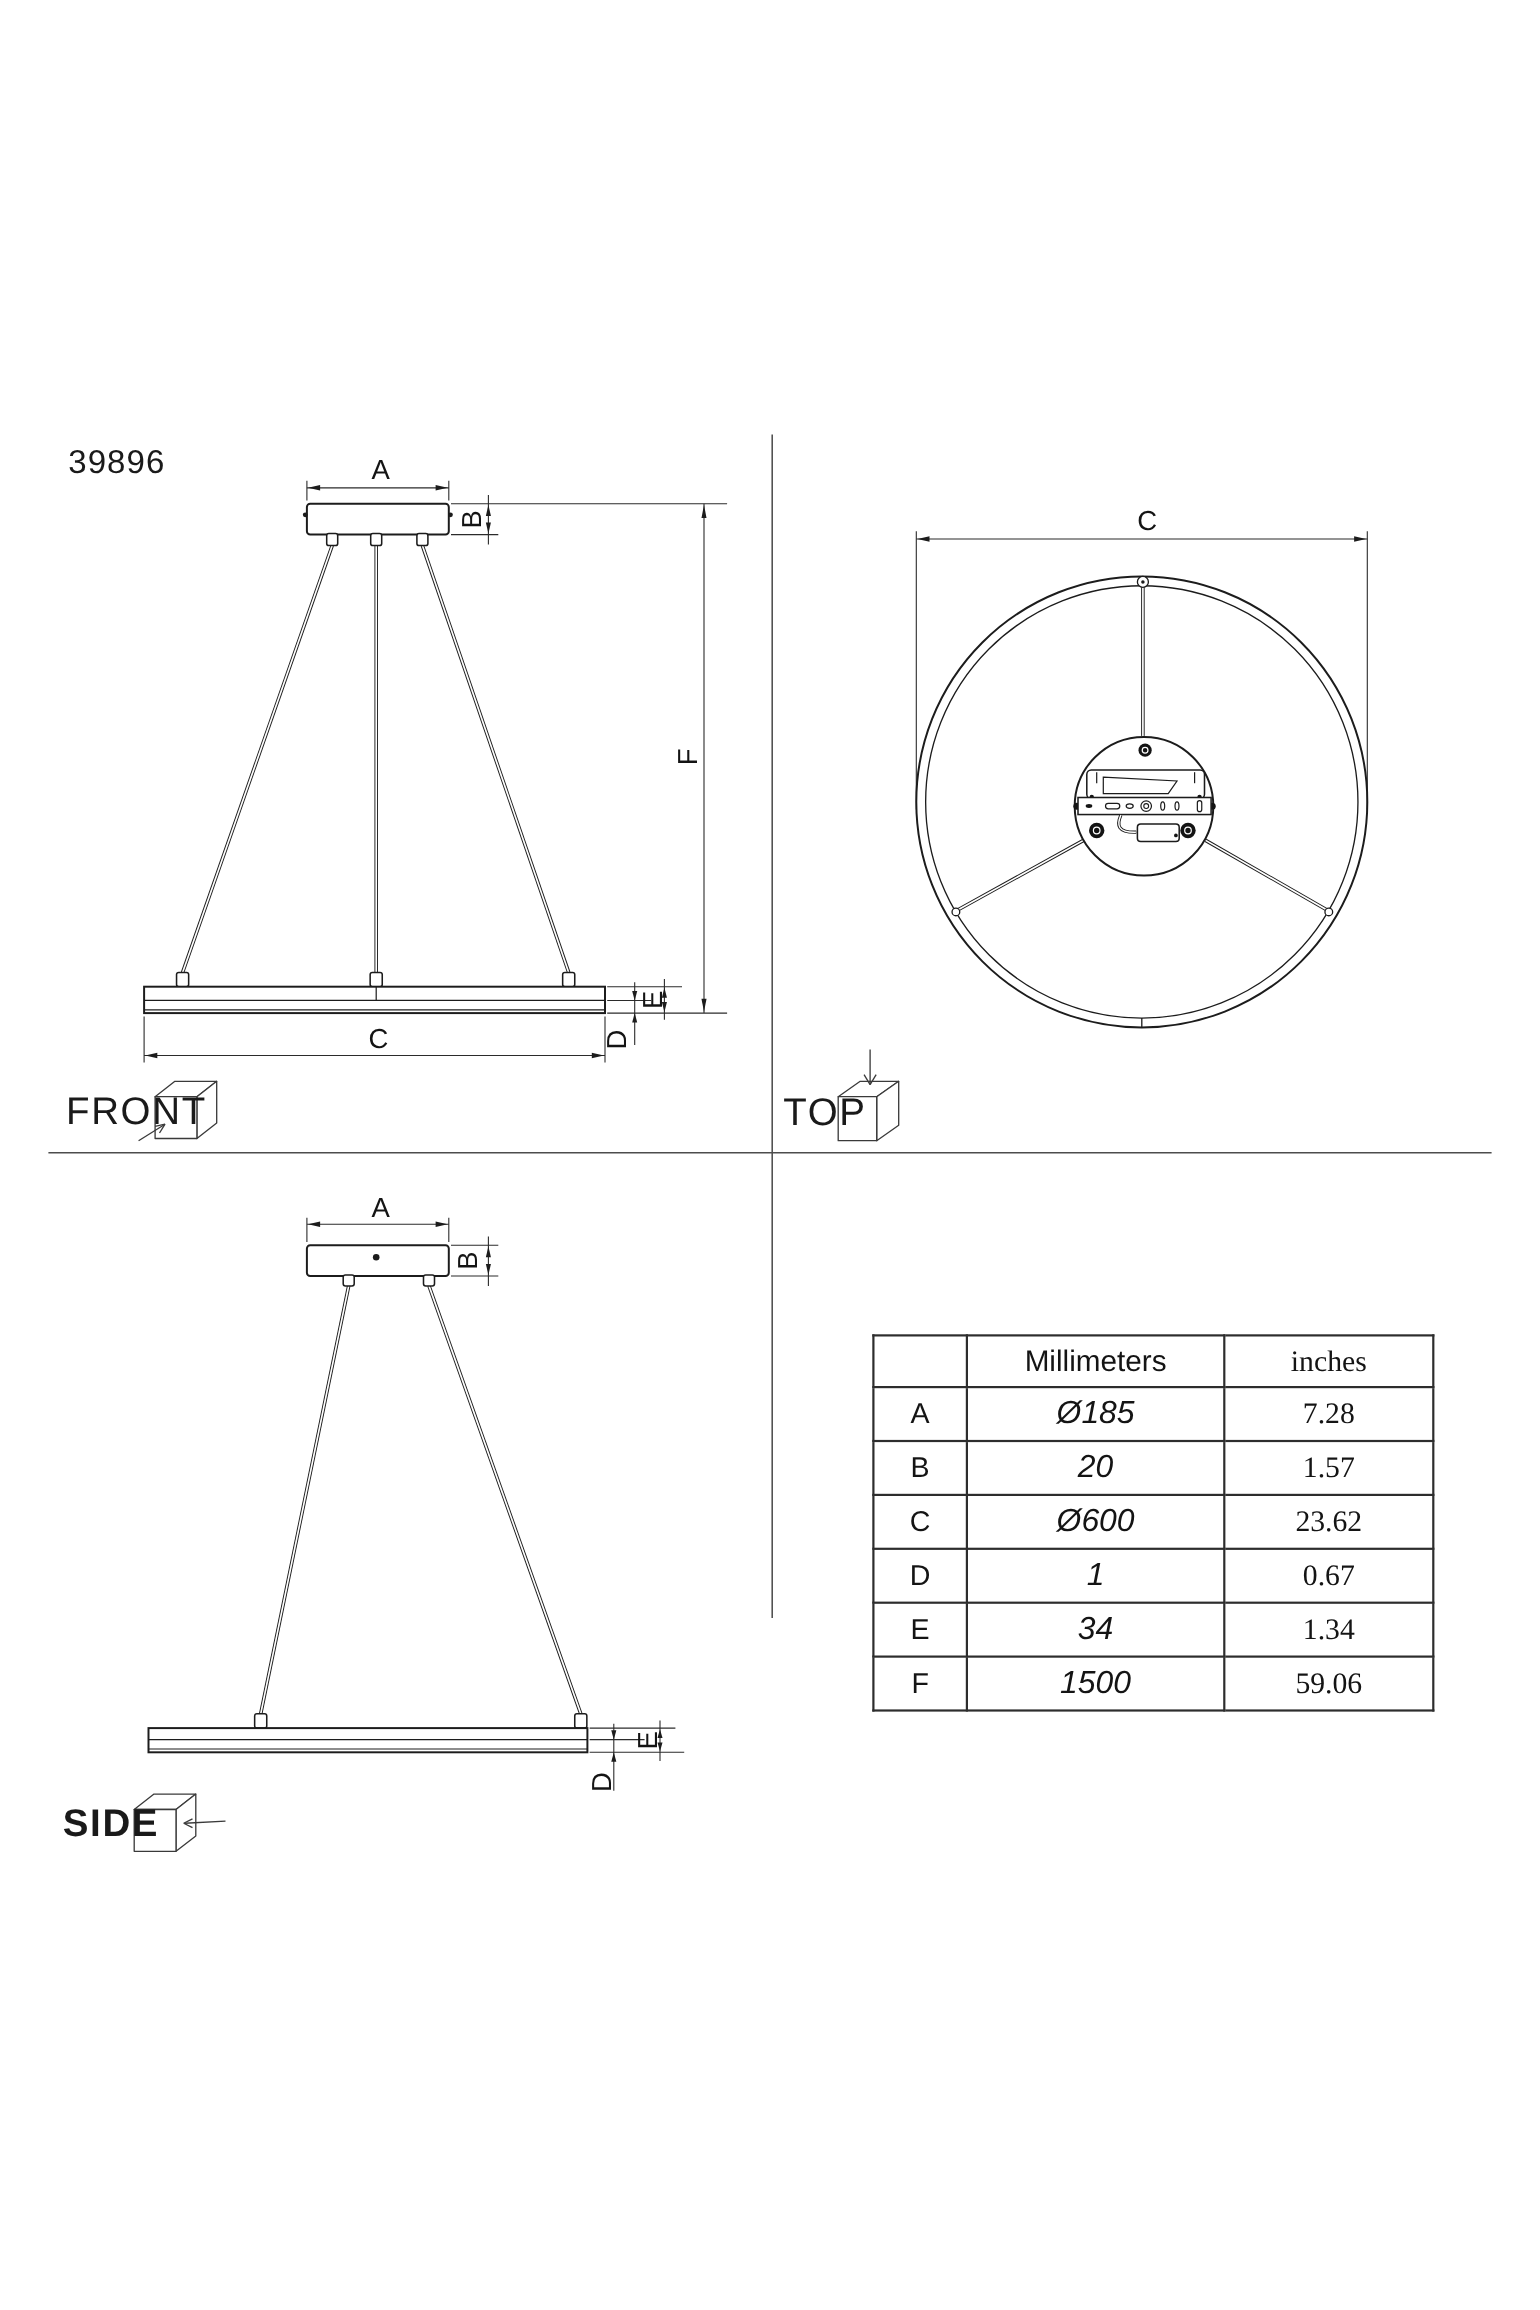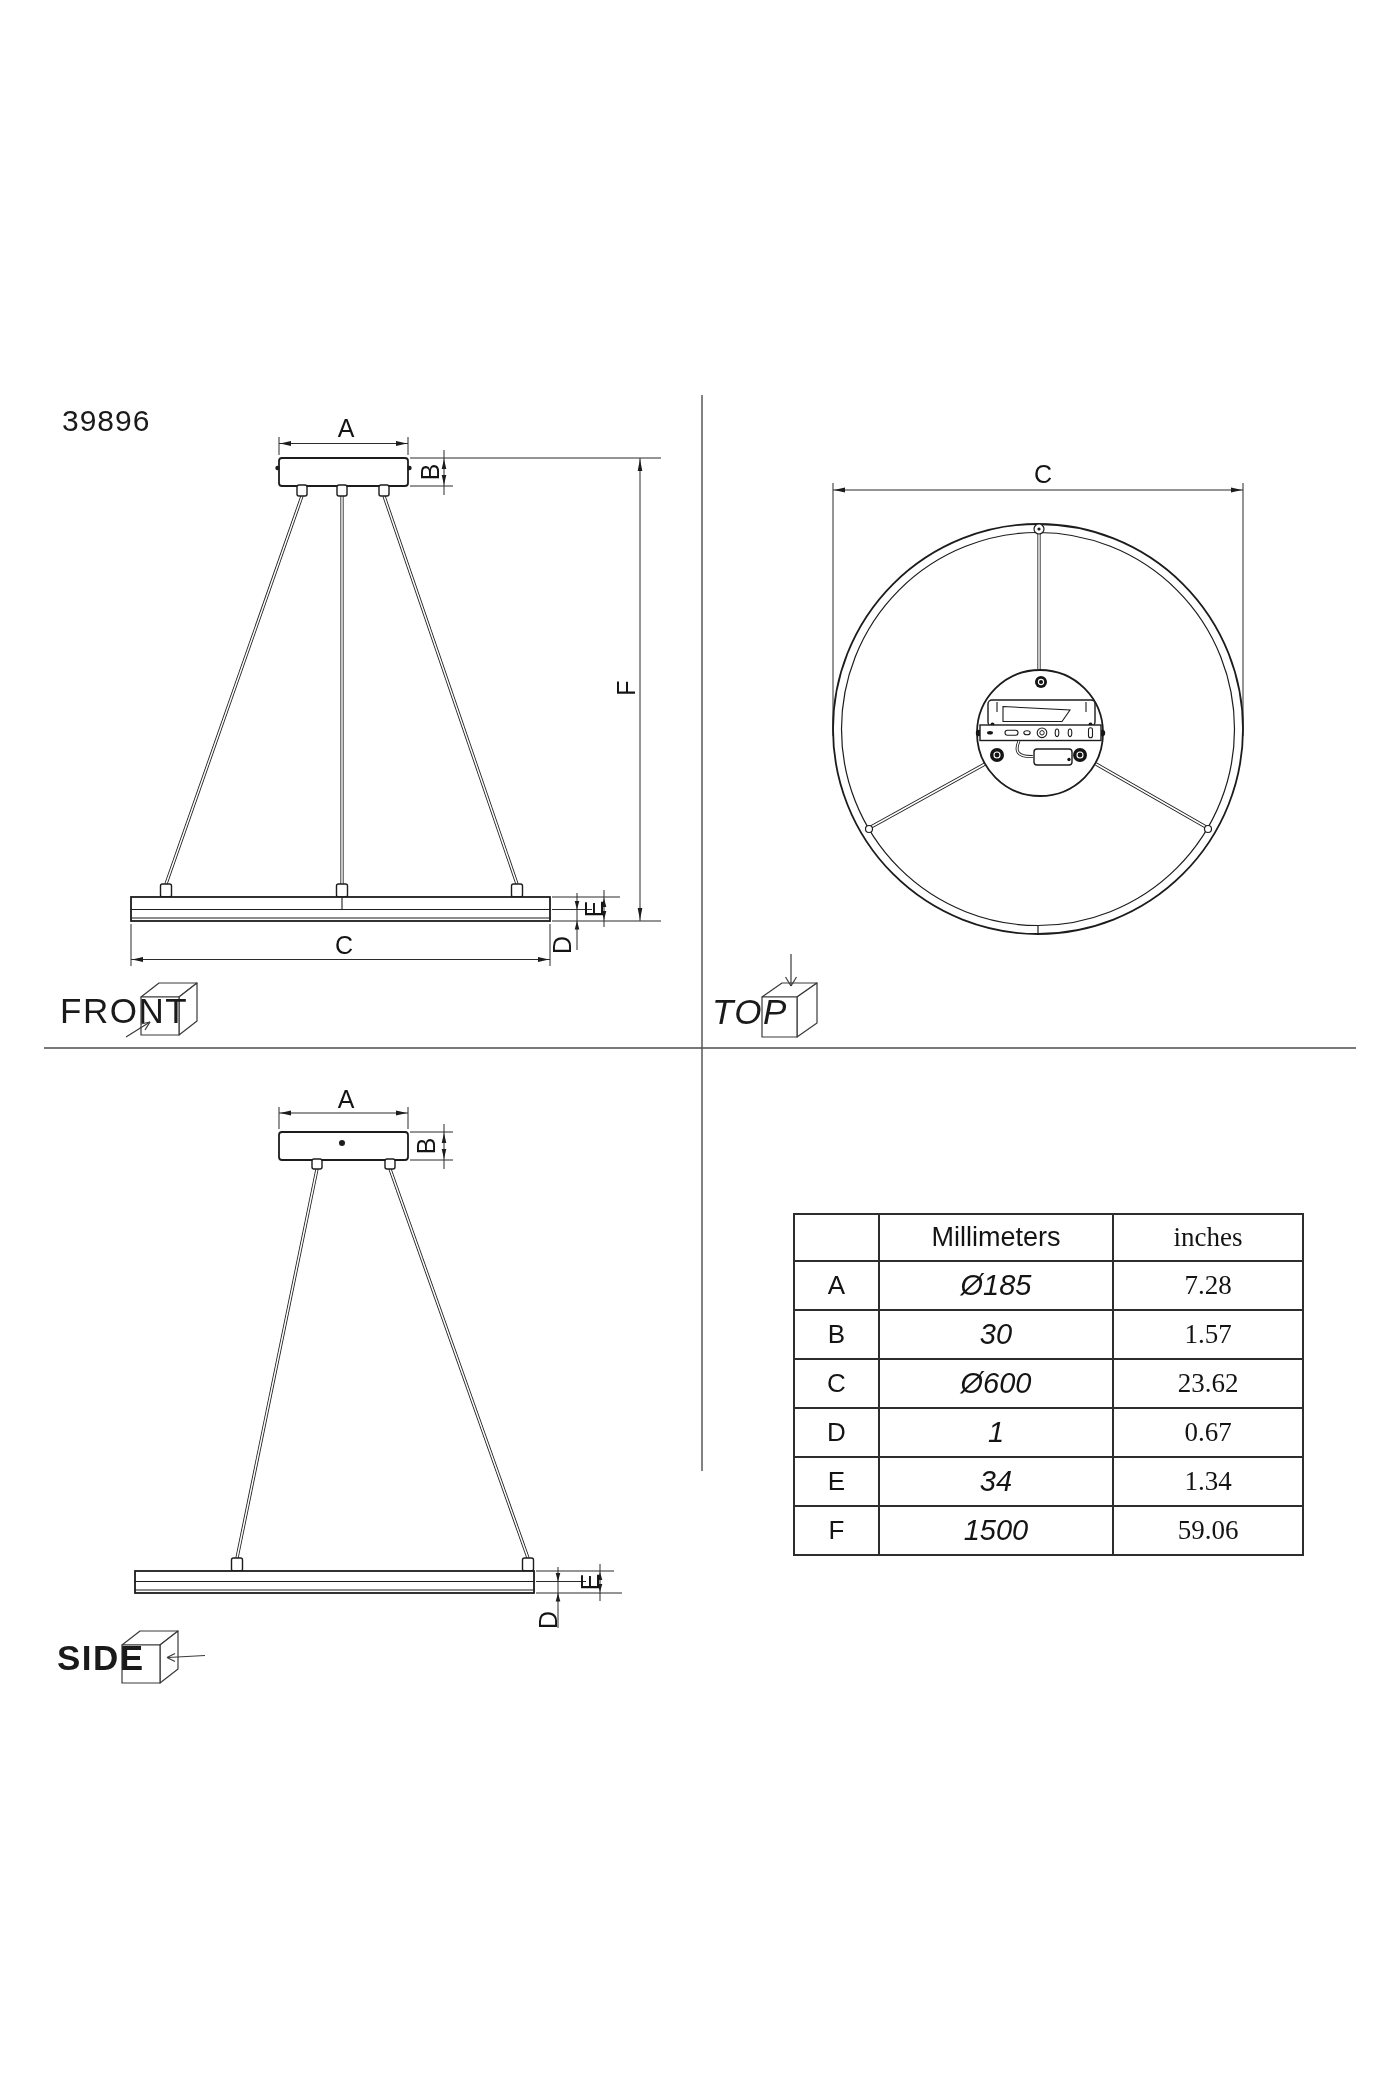--- a/index.html
+++ b/index.html
@@ -257,39 +257,39 @@
   <div class="dim-label" style="left:344px; top:945px;">C</div>
 
   <div class="dim-label" style="left:1043px; top:474px;">C</div>
 
   <div class="dim-label" style="left:346px; top:1099px;">A</div>
   <div class="dim-label rot" style="left:426px; top:1146px;">B</div>
   <div class="dim-label rot" style="left:590px; top:1582px;">E</div>
   <div class="dim-label rot" style="left:548px; top:1620px;">D</div>
 
   <div class="label view-name" style="left:60px; top:1011px;">FRONT</div>
-  <div class="label view-name" style="left:712px; top:1012px;font-style:italic;">TOP</div>
+  <div class="label view-name" style="left:712px; top:1012px;">TOP</div>
   <div class="label view-name" style="left:57px; top:1658px;font-weight:bold;">SIDE</div>
 
   <div class="dim-table-wrap">
     <table class="dim-table">
       <tbody>
         <tr class="hdr-row">
           <td class="col-dim"></td>
           <td class="col-mm">Millimeters</td>
           <td class="col-inch inch-val">inches</td>
         </tr>
         <tr class="data-row">
           <td class="col-dim dim-letter">A</td>
           <td class="col-mm mm-val">Ø185</td>
           <td class="col-inch inch-val">7.28</td>
         </tr>
         <tr class="data-row">
           <td class="col-dim dim-letter">B</td>
-          <td class="col-mm mm-val">30</td>
+          <td class="col-mm mm-val">20</td>
           <td class="col-inch inch-val">1.57</td>
         </tr>
         <tr class="data-row">
           <td class="col-dim dim-letter">C</td>
           <td class="col-mm mm-val">Ø600</td>
           <td class="col-inch inch-val">23.62</td>
         </tr>
         <tr class="data-row">
           <td class="col-dim dim-letter">D</td>
           <td class="col-mm mm-val">1</td>

